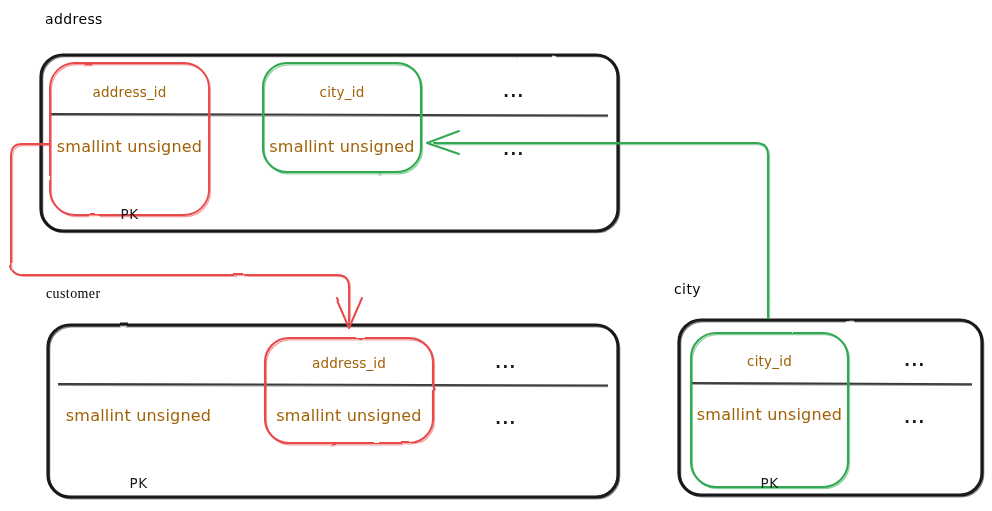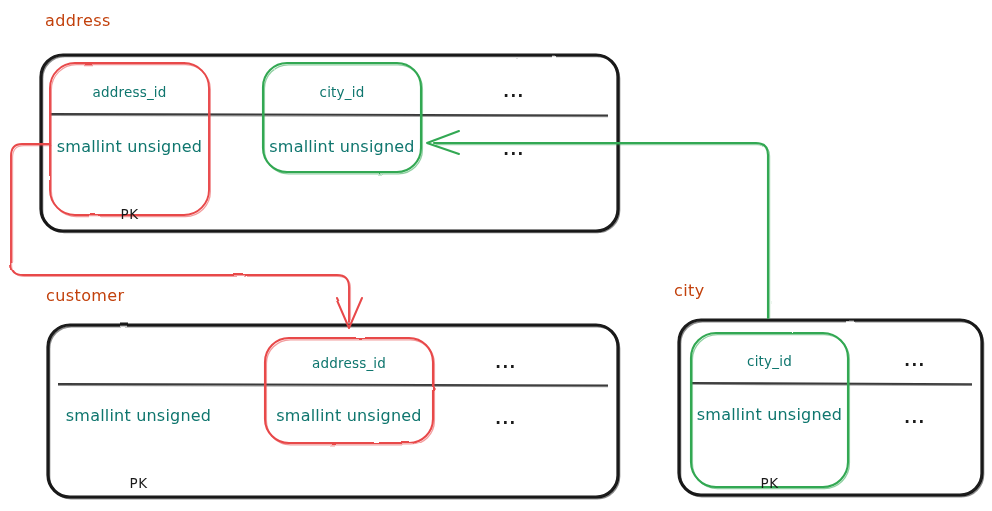--- a/index.html
+++ b/index.html
@@ -22,30 +22,30 @@
   }
   .svg-layer {
     position: absolute;
     left: 0; top: 0;
     width: 992px;
     height: 511px;
   }
   .table-title {
     position: absolute;
     font-family: "DejaVu Sans", sans-serif;
-    font-size: 16px;
-    color: #c2410c;
+    font-size: 14px;
+    color: #000000;
     letter-spacing: 0.4px;
     white-space: nowrap;
   }
   .cell-text {
     position: absolute;
     font-family: "DejaVu Sans", sans-serif;
     font-size: 13.5px;
-    color: #0f766e;
+    color: #a16207;
     white-space: nowrap;
     text-align: center;
     letter-spacing: 0.2px;
   }
   .cell-text.small {
     font-size: 16px;
   }
   .ellipsis-cell {
     position: absolute;
     font-family: "DejaVu Sans", sans-serif;
@@ -149,21 +149,21 @@
   <div class="cell-text" style="left:50px; top:84px; width:159px;">address_id</div>
   <div class="cell-text" style="left:263px; top:84px; width:158px;">city_id</div>
   <div class="ellipsis-cell" style="left:494px; top:83px; width:40px; text-align:center;">...</div>
 
   <div class="cell-text small" style="left:50px; top:137px; width:159px;">smallint unsigned</div>
   <div class="cell-text small" style="left:263px; top:137px; width:158px;">smallint unsigned</div>
   <div class="ellipsis-cell" style="left:494px; top:141px; width:40px; text-align:center;">...</div>
 
   <div class="pk-text" style="left:50px; top:185px; width:159px; text-align:center;">PK</div>
 
-  <div class="table-title" style="left:46px; top:286px;">customer</div>
+  <div class="table-title" style="left:46px; top:286px;font-family:Liberation Serif, serif;">customer</div>
 
   <div class="cell-text" style="left:265px; top:355px; width:168px;">address_id</div>
   <div class="ellipsis-cell" style="left:486px; top:354px; width:40px; text-align:center;">...</div>
 
   <div class="cell-text small" style="left:57px; top:406px; width:163px;">smallint unsigned</div>
   <div class="cell-text small" style="left:265px; top:406px; width:168px;">smallint unsigned</div>
   <div class="ellipsis-cell" style="left:486px; top:410px; width:40px; text-align:center;">...</div>
 
   <div class="pk-text" style="left:57px; top:454px; width:163px; text-align:center;">PK</div>
 

